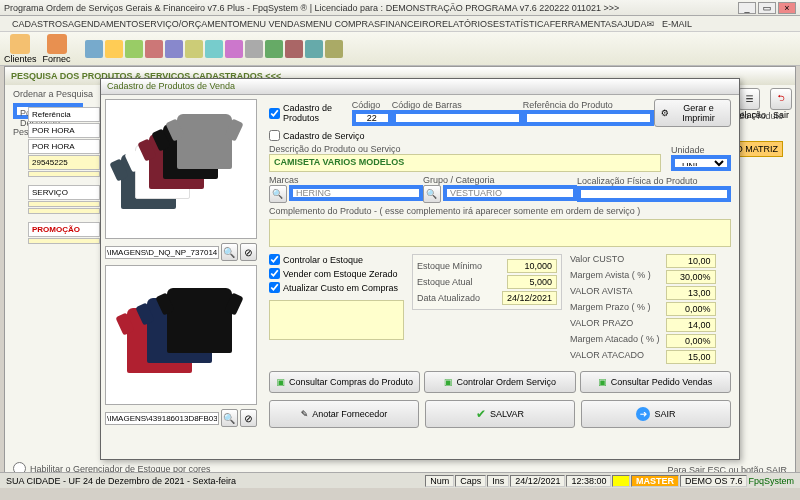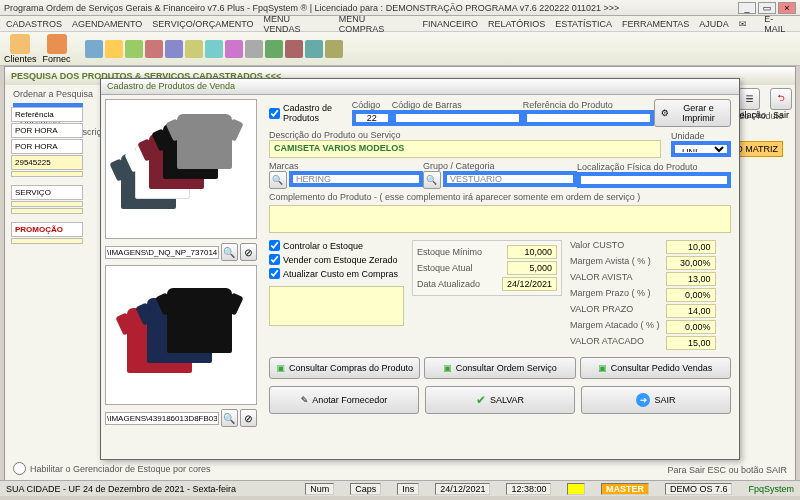--- a/index.html
+++ b/index.html
@@ -1,31 +1,31 @@
 <!DOCTYPE html>
 <html><head>
 <meta charset="utf-8">
 <style>
 * { box-sizing: border-box; margin: 0; padding: 0; font-family: Tahoma, Arial, sans-serif; font-size: 9px; }
 body { background: #d4d0c8; width: 800px; height: 500px; overflow: hidden; position: relative; }
 .titlebar { background: linear-gradient(#f5f5f0,#e8e8e0); height: 16px; display: flex; align-items: center; padding: 0 4px; border-bottom: 1px solid #aaa; }
 .titlebar-text { color: #333; font-size: 9px; flex: 1; }
 .win-btn { width: 18px; height: 12px; background: #eee; border: 1px solid #999; margin-left: 2px; text-align: center; line-height: 10px; cursor: pointer; }
-.menubar { background: #f0f0e8; height: 16px; display: flex; align-items: center; padding: 0 6px; gap: 10px; font-size: 9px; color: #333; border-bottom: 1px solid #ccc; }
+.menubar { background: #f0f0e8; height: 16px; display: flex; align-items: center; padding: 0 12px; font-size: 9px; color: #333; border-bottom: 1px solid #ccc; }
 .menubar span { cursor: pointer; }
 .menubar .email { margin-left: 8px; }
 .toolbar { background: linear-gradient(#f8f8f0,#e8e8d8); height: 34px; display: flex; align-items: center; padding: 0 4px; border-bottom: 1px solid #bbb; }
 .tool-item { display: flex; flex-direction: column; align-items: center; margin-right: 6px; font-size: 8px; }
 .tool-icon { width: 20px; height: 20px; border-radius: 3px; }
 .toolbar-icons { display: flex; gap: 2px; margin-left: 8px; flex: 1; }
 .mini-icon { width: 18px; height: 18px; border-radius: 2px; }
 .bg-window { position: absolute; top: 66px; left: 4px; right: 4px; bottom: 18px; background: #f5f5ee; border: 1px solid #999; }
 .bg-header { background: linear-gradient(#fff,#e0e0d0); height: 18px; display: flex; align-items: center; padding: 0 6px; color: #5a7a2a; font-weight: bold; }
 .bg-row { display: flex; gap: 40px; padding: 4px 8px; font-size: 9px; color: #555; }
-.sidebar { position: absolute; left: 6px; top: 40px; width: 72px; }
+.sidebar { position: absolute; left: 23px; top: 40px; width: 72px; }
 .side-cell { background: #fff; border: 1px solid #bbb; padding: 2px 3px; margin-bottom: 1px; font-size: 8px; }
 .side-yellow { background: #fef9c3; }
 .side-red { color: #c00; font-weight: bold; }
 .modal { position: absolute; left: 100px; top: 78px; width: 640px; height: 382px; background: #f5f5ee; border: 1px solid #666; box-shadow: 2px 2px 6px rgba(0,0,0,0.3); }
 .modal-title { background: linear-gradient(#fff,#ddd); height: 16px; padding: 2px 6px; color: #4a6a1a; font-size: 9px; border-bottom: 1px solid #aaa; }
 .modal-body { display: flex; height: calc(100% - 16px); }
 .img-col { width: 160px; padding: 4px; display: flex; flex-direction: column; gap: 4px; }
 .img-box { background: #fff; border: 1px solid #aaa; height: 140px; display: flex; align-items: center; justify-content: center; position: relative; }
 .shirt-stack { position: relative; width: 120px; height: 110px; }
 .shirt { position: absolute; width: 55px; height: 55px; border-radius: 6px 6px 2px 2px; }
@@ -48,21 +48,21 @@
 .stock-row { display: flex; justify-content: space-between; align-items: center; gap: 6px; }
 .val-box { background: #ffffcc; border: 1px solid #cc9; padding: 1px 4px; min-width: 50px; text-align: right; font-size: 9px; }
 .price-grid { display: grid; grid-template-columns: auto auto; gap: 2px 6px; font-size: 9px; }
 .price-grid .lbl { }
 .bottom-btns { display: flex; gap: 4px; margin-top: 4px; }
 .bottom-btns .btn { flex: 1; justify-content: center; padding: 5px; }
 .action-row { display: flex; gap: 6px; margin-top: 4px; }
 .action-row .btn { flex: 1; justify-content: center; padding: 6px; }
 .save-ico { color: #3a3; font-size: 12px; }
 .exit-ico { width: 14px; height: 14px; background: #39f; border-radius: 50%; display: flex; align-items: center; justify-content: center; color: #fff; }
-.statusbar { position: absolute; bottom: 4px; left: 0; right: 0; height: 16px; background: #e0e0d8; border-top: 1px solid #aaa; display: flex; align-items: center; padding: 0 6px; font-size: 8px; gap: 16px; }
+.statusbar { position: absolute; bottom: 12px; left: 0; right: 0; height: 16px; background: #e0e0d8; border-top: 1px solid #aaa; display: flex; align-items: center; padding: 0 6px; font-size: 8px; gap: 1px; }
 .statusbar .spacer { flex: 1; }
 .stat-box { border: 1px inset #ccc; padding: 0 4px; background: #f0f0e8; }
 .stat-yellow { background: #ff0; }
 .stat-master { background: #fa0; color: #fff; font-weight: bold; }
 .right-tools { position: absolute; right: 8px; top: 88px; display: flex; gap: 4px; }
 .rt-item { display: flex; flex-direction: column; align-items: center; font-size: 8px; }
 .rt-ico { width: 22px; height: 22px; border: 1px solid #999; border-radius: 3px; background: linear-gradient(#fff,#ddd); display: flex; align-items: center; justify-content: center; }
 </style>
 </head>
 <body>
@@ -221,20 +221,26 @@
           </div>
         <div style="display:flex;flex-direction:column;flex:1">
             <span class="lbl">Referência do Produto</span>
             <input class="fld" style="">
           </div>
         <button class="btn">
             <span>⚙</span>
             <span>Gerar e Imprimir</span>
           </button>
       </div>
+      <div class="row">
+        <label class="chk">
+            <input type="checkbox" style="">
+            <span>Cadastro de Serviço</span>
+          </label>
+      </div>
       <div class="row" style="gap:10px">
         <div style="flex:1;display:flex;flex-direction:column">
           <span class="lbl">Descrição do Produto ou Serviço</span>
           <div class="fld-yellow fld-green">CAMISETA VARIOS MODELOS</div>
         </div>
         <div style="display:flex;flex-direction:column;width:60px">
           <span class="lbl">Unidade</span>
           <select class="fld"><option>UNI</option></select>
         </div>
       </div>
@@ -309,21 +315,21 @@
         </div>
       </div>
 
       <div class="bottom-btns">
         <button class="btn">
             <span style="color:#3a3">▣</span>
             <span>Consultar Compras do Produto</span>
           </button>
         <button class="btn">
             <span style="color:#3a3">▣</span>
-            <span>Consultar Ordem Serviço</span>
+            <span>Controlar Ordem Serviço</span>
           </button>
         <button class="btn">
             <span style="color:#3a3">▣</span>
             <span>Consultar Pedido Vendas</span>
           </button>
       </div>
       <div class="action-row">
         <button class="btn">
             <span>✎</span>
             <span>Anotar Fornecedor</span>

